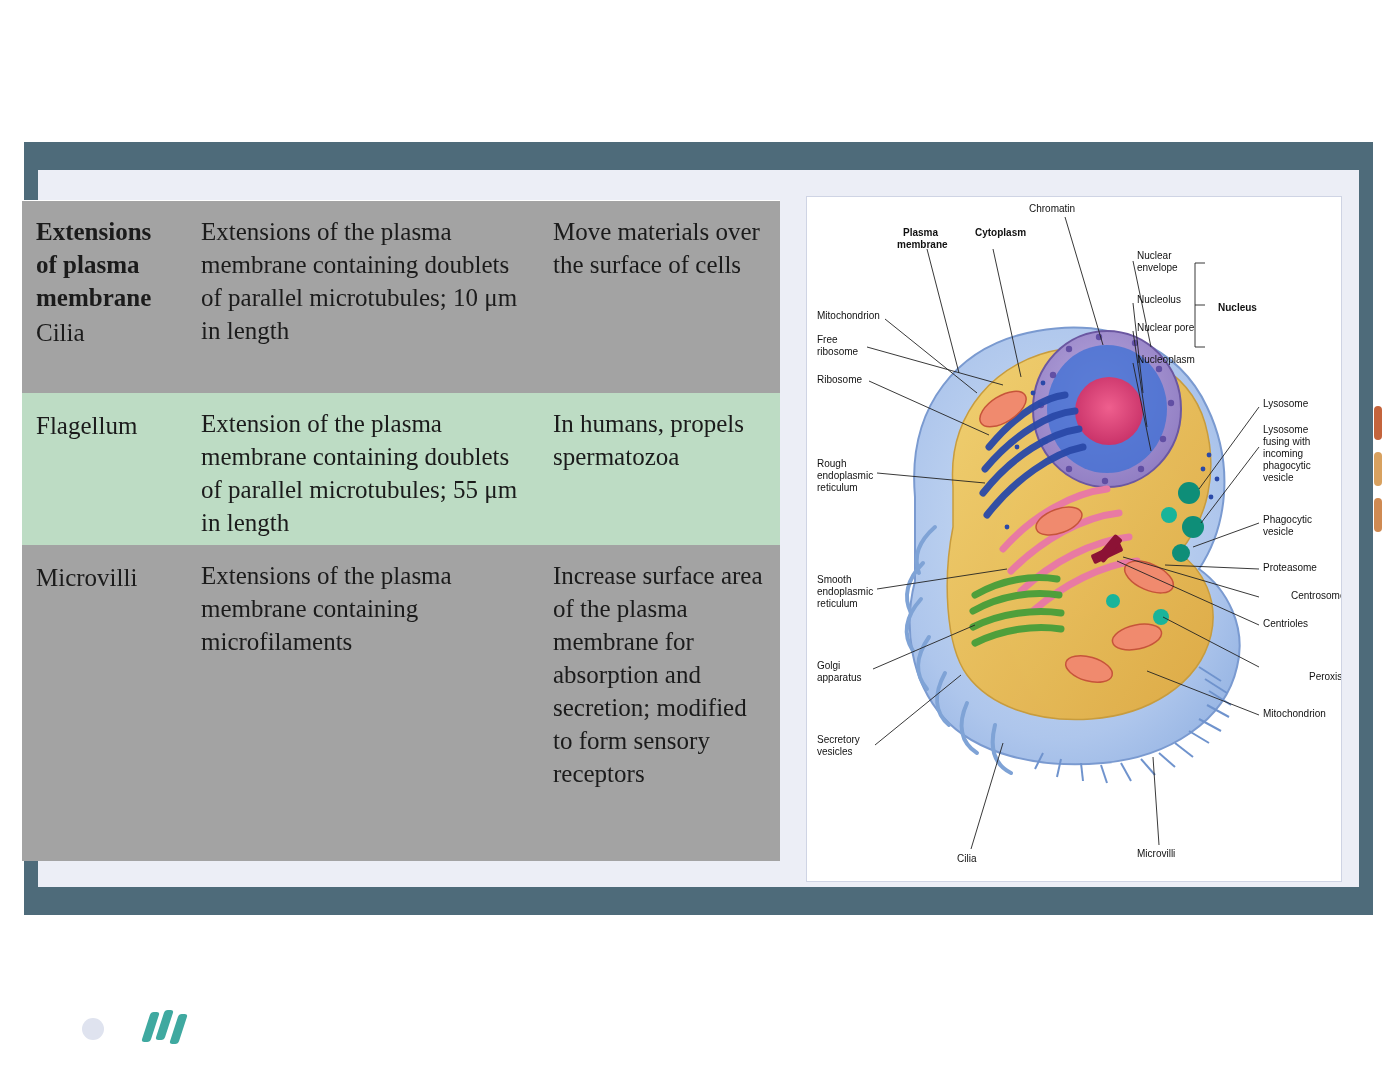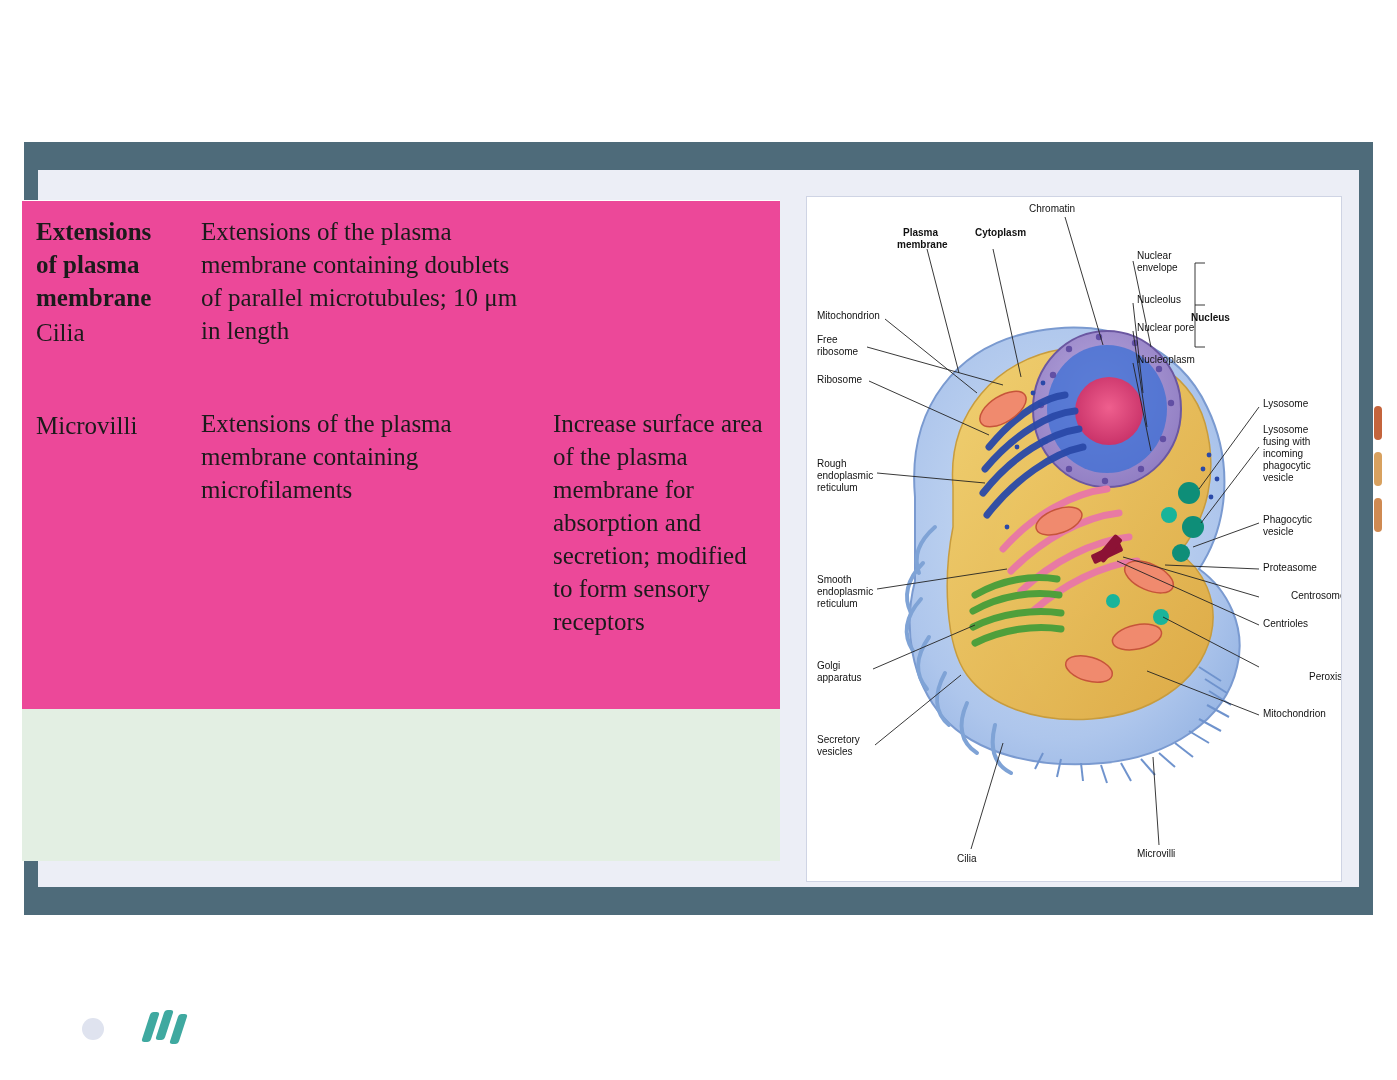--- a/index.html
+++ b/index.html
@@ -44,21 +44,21 @@
   }
   .trow {
     display: flex;
     width: 100%;
     box-sizing: border-box;
   }
   .trow.alt {
     background: #bddcc4;
   }
   .trow.plain {
-    background: #ec4899;
+    background: #a3a3a3;
   }
   .cell {
     box-sizing: border-box;
     padding: 14px 12px 14px 14px;
     font-family: "Liberation Serif", serif;
     font-size: 25px;
     line-height: 1.32;
     color: #1b1b1b;
   }
   .c1 { width: 165px; }
@@ -175,22 +175,30 @@
 </div>
 
 <div class="table-wrap">
 
   <div class="trow plain row1">
     <div class="cell c1">
       <span class="bold-head">Extensions of plasma membrane</span>
       <span class="sub-head">Cilia</span>
     </div>
     <div class="cell c2">Extensions of the plasma membrane containing doublets of parallel microtubules; 10 μm in length</div>
+    <div class="cell c3">Move materials over the surface of cells</div>
   </div>
 
+  <div class="trow alt row2">
+    <div class="cell c1">
+      <span class="sub-head">Flagellum</span>
+    </div>
+    <div class="cell c2">Extension of the plasma membrane containing doublets of parallel microtubules; 55 μm in length</div>
+    <div class="cell c3">In humans, propels spermatozoa</div>
+  </div>
 
   <div class="trow plain row3">
     <div class="cell c1">
       <span class="sub-head">Microvilli</span>
     </div>
     <div class="cell c2">Extensions of the plasma membrane containing microfilaments</div>
     <div class="cell c3">Increase surface area of the plasma membrane for absorption and secretion; modified to form sensory receptors</div>
   </div>
 </div>
 
@@ -372,21 +380,21 @@
   <div class="fig-label" style="left:10px;top:463px;text-align:right;">Golgi</div>
   <div class="fig-label" style="left:10px;top:475px;">apparatus</div>
   <div class="fig-label" style="left:10px;top:537px;">Secretory</div>
   <div class="fig-label" style="left:10px;top:549px;">vesicles</div>
 
   <div class="fig-label" style="left:330px;top:53px;">Nuclear</div>
   <div class="fig-label" style="left:330px;top:65px;">envelope</div>
   <div class="fig-label" style="left:330px;top:97px;">Nucleolus</div>
   <div class="fig-label" style="left:330px;top:125px;">Nuclear pore</div>
   <div class="fig-label" style="left:330px;top:157px;">Nucleoplasm</div>
-  <div class="fig-label bold" style="left:384px;top:105px;margin-top:10px;">Nucleus</div>
+  <div class="fig-label bold" style="left:411px;top:105px;">Nucleus</div>
   <div class="fig-label" style="left:456px;top:201px;">Lysosome</div>
   <div class="fig-label" style="left:456px;top:227px;">Lysosome</div>
   <div class="fig-label" style="left:456px;top:239px;">fusing with</div>
   <div class="fig-label" style="left:456px;top:251px;">incoming</div>
   <div class="fig-label" style="left:456px;top:263px;">phagocytic</div>
   <div class="fig-label" style="left:456px;top:275px;">vesicle</div>
   <div class="fig-label" style="left:456px;top:317px;">Phagocytic</div>
   <div class="fig-label" style="left:456px;top:329px;">vesicle</div>
   <div class="fig-label" style="left:456px;top:365px;">Proteasome</div>
   <div class="fig-label" style="left:456px;top:393px;margin-left:28px;">Centrosome</div>

